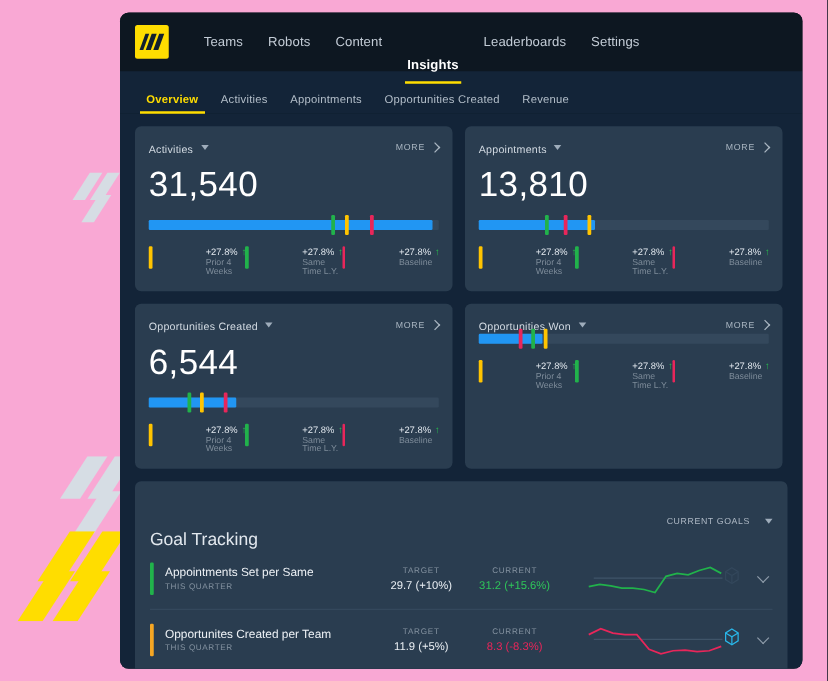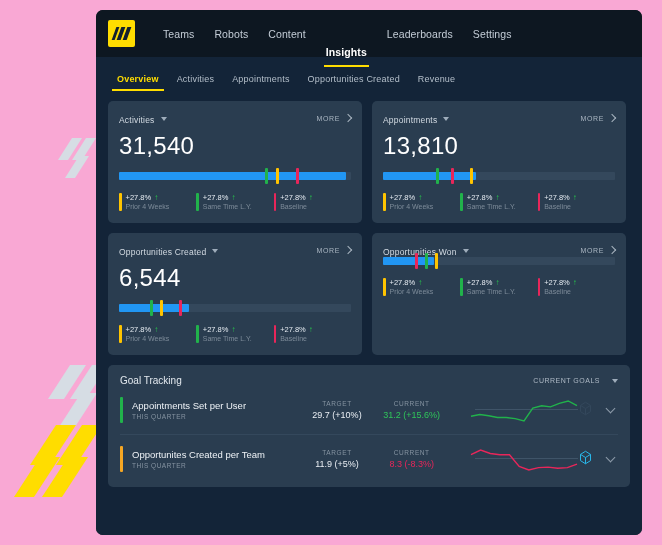--- a/index.html
+++ b/index.html
@@ -74,37 +74,37 @@
   .caret{
     display:inline-block;width:0;height:0;margin-left:6px;vertical-align:middle;
     border-left:3.5px solid transparent;border-right:3.5px solid transparent;
     border-top:4px solid #9fadbb;
   }
   .more{display:flex;align-items:center;gap:5px;color:#aab6c2;font-size:7px;letter-spacing:.6px;}
   .chev{
     width:5px;height:5px;border-right:1.3px solid #aab6c2;border-top:1.3px solid #aab6c2;
     transform:rotate(45deg);display:inline-block;
   }
-  .bignum{color:#ffffff;font-size:24px;font-weight:normal;margin:7px 0 12px 0;letter-spacing:.3px;}
+  .bignum{color:#ffffff;font-size:28px;font-weight:normal;margin:7px 0 12px 0;letter-spacing:.3px;}
 
   .track{position:relative;height:8px;background:#34485c;border-radius:1px;margin-bottom:13px;}
   .fill{position:absolute;left:0;top:0;bottom:0;background:#2196f3;border-radius:1px;}
   .mark{position:absolute;top:-4px;height:16px;width:3px;border-radius:1px;}
 
   .legend{display:flex;}
-  .leg{display:flex;padding-left:0;}
+  .leg{display:flex;padding-left:0;gap:39px;}
   .leg .bar{width:2.5px;border-radius:1px;margin-right:4px;flex:0 0 auto;}
   .leg-top{display:flex;align-items:center;gap:3px;color:#e4eaf0;font-size:7.5px;}
   .leg-sub{color:#7d8b99;font-size:7px;margin-top:1px;}
   .uparrow{color:#27c24c;font-size:8px;line-height:1;}
 
   
   .goals{background:#2a3d50;border-radius:5px;margin-top:10px;padding:10px 12px 4px 12px;box-sizing:border-box;}
   .goals-head{display:flex;align-items:center;justify-content:space-between;}
-  .goals-title{color:#e2e8ee;font-size:10px;}
+  .goals-title{color:#e2e8ee;font-size:14px;margin-top:28px;}
   .goals-filter{display:flex;align-items:center;gap:6px;color:#aeb9c5;font-size:7px;letter-spacing:.5px;}
   .goal-row{display:flex;align-items:center;height:48px;border-bottom:1px solid #34485c;position:relative;}
   .goal-row:last-child{border-bottom:none;}
   .accent{width:3px;height:26px;border-radius:1px;margin-right:9px;flex:0 0 auto;}
   .goal-name{color:#eef2f6;font-size:9.5px;}
   .goal-sub{color:#8593a1;font-size:6.5px;letter-spacing:.5px;margin-top:2px;}
   .goal-metric{width:78px;text-align:center;}
   .metric-label{color:#8593a1;font-size:6.5px;letter-spacing:.6px;}
   .metric-value{font-size:9px;margin-top:3px;}
   .spark{width:120px;height:30px;position:relative;margin-left:14px;}
@@ -383,21 +383,21 @@
           <div class="goals-title">Goal Tracking</div>
           <div class="goals-filter">
             <span>CURRENT GOALS</span>
             <span class="caret"></span>
           </div>
         </div>
         <div id="goal-rows">
             <div class="goal-row">
     <div class="accent" style="background:#21b24b"></div>
     <div style="width:175px">
-      <div class="goal-name">Appointments Set per User</div>
+      <div class="goal-name">Appointments Set per Same</div>
       <div class="goal-sub">THIS QUARTER</div>
     </div>
     <div class="goal-metric">
       <div class="metric-label">TARGET</div>
       <div class="metric-value" style="color:#e9eef3">29.7 (+10%)</div>
     </div>
     <div class="goal-metric">
       <div class="metric-label">CURRENT</div>
       <div class="metric-value" style="color:#2fc55a">31.2 (+15.6%)</div>
     </div>

